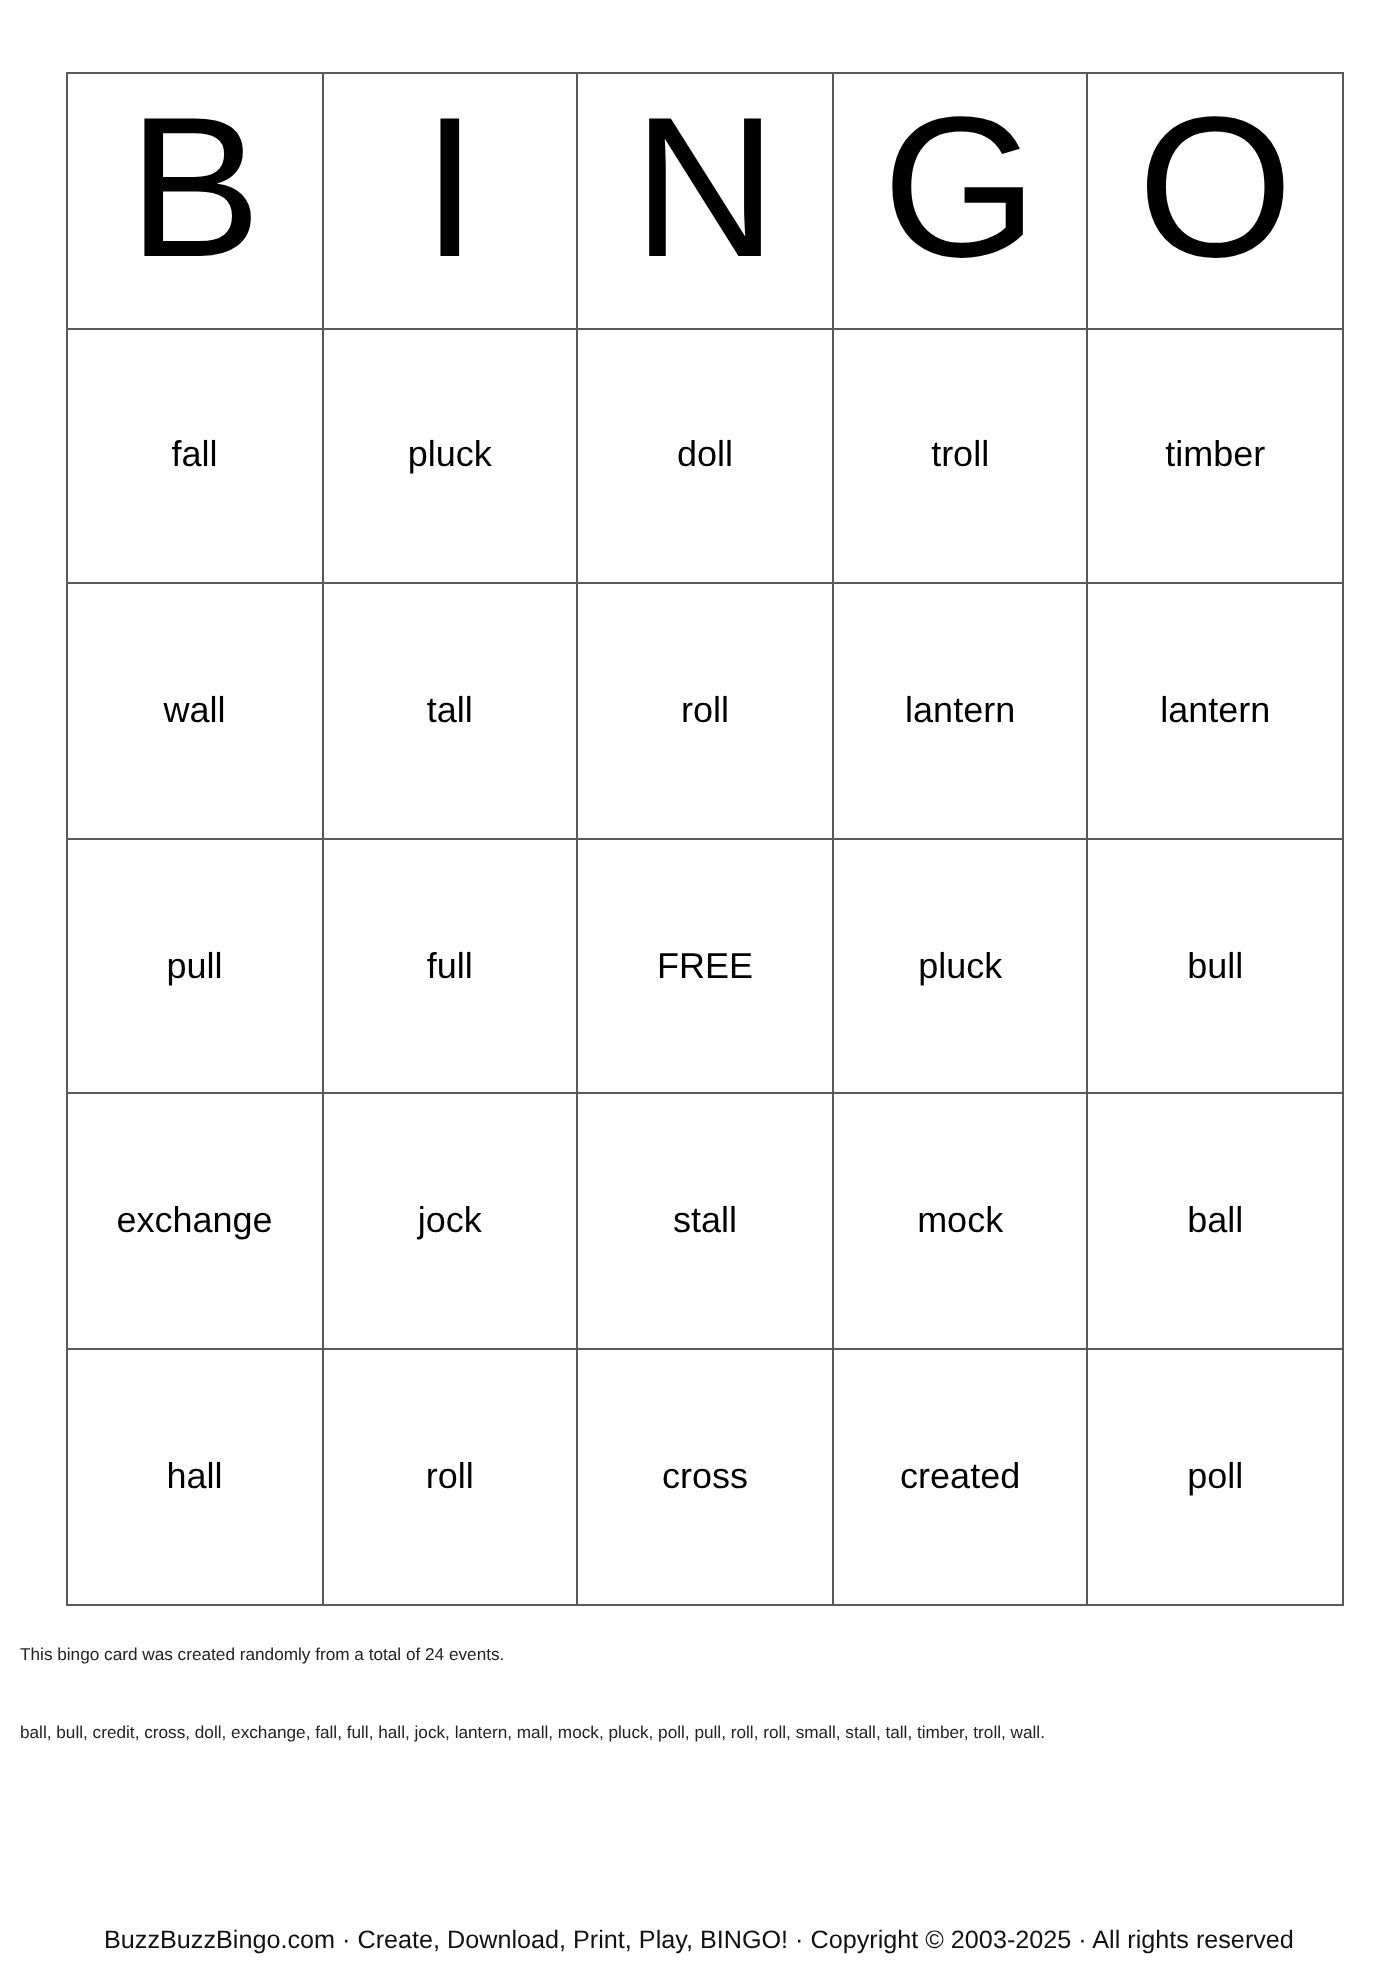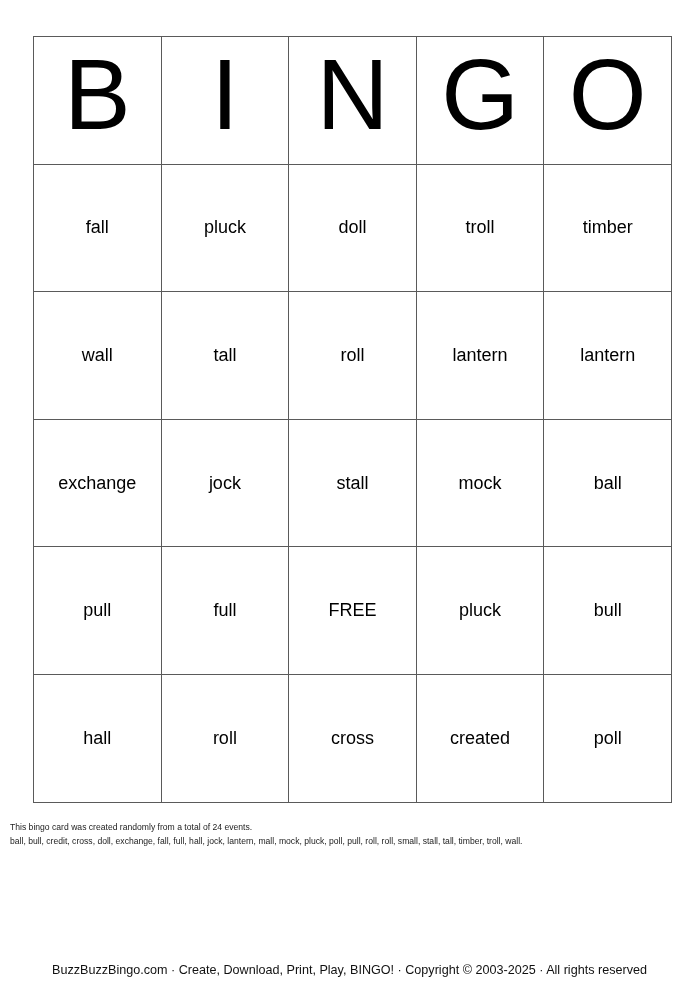--- a/index.html
+++ b/index.html
@@ -46,21 +46,21 @@
     }
     .note {
       position: absolute;
       left: 10px;
       font-size: 8.6px;
       color: #222;
       white-space: nowrap;
       margin-top: 15px;
     }
     .note.line1 { top: 807px; }
-    .note.line2 { top: 821px; }
+    .note.line2 { top: 846px; }
     .footer {
       position: absolute;
       left: 0;
       width: 699px;
       top: 963px;
       text-align: center;
       font-size: 12.6px;
       color: #111;
       white-space: nowrap;
     }
@@ -85,32 +85,32 @@
     <td class="word">timber</td>
   </tr>
   <tr>
     <td class="word">wall</td>
     <td class="word">tall</td>
     <td class="word">roll</td>
     <td class="word">lantern</td>
     <td class="word">lantern</td>
   </tr>
   <tr>
+    <td class="word">pull</td>
+    <td class="word">full</td>
+    <td class="word">FREE</td>
+    <td class="word">pluck</td>
+    <td class="word">bull</td>
+  </tr>
+  <tr>
     <td class="word">exchange</td>
     <td class="word">jock</td>
     <td class="word">stall</td>
     <td class="word">mock</td>
     <td class="word">ball</td>
-  </tr>
-  <tr>
-    <td class="word">pull</td>
-    <td class="word">full</td>
-    <td class="word">FREE</td>
-    <td class="word">pluck</td>
-    <td class="word">bull</td>
   </tr>
   <tr>
     <td class="word">hall</td>
     <td class="word">roll</td>
     <td class="word">cross</td>
     <td class="word">created</td>
     <td class="word">poll</td>
   </tr>
 </tbody>
   </table>

